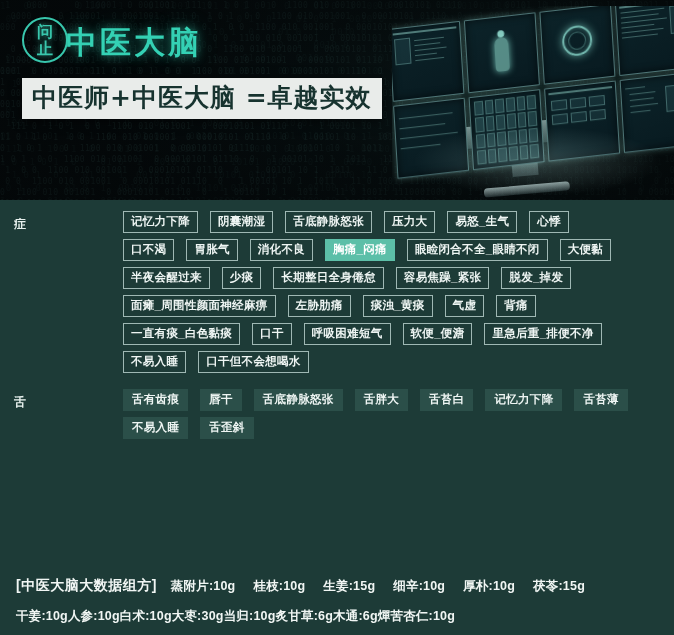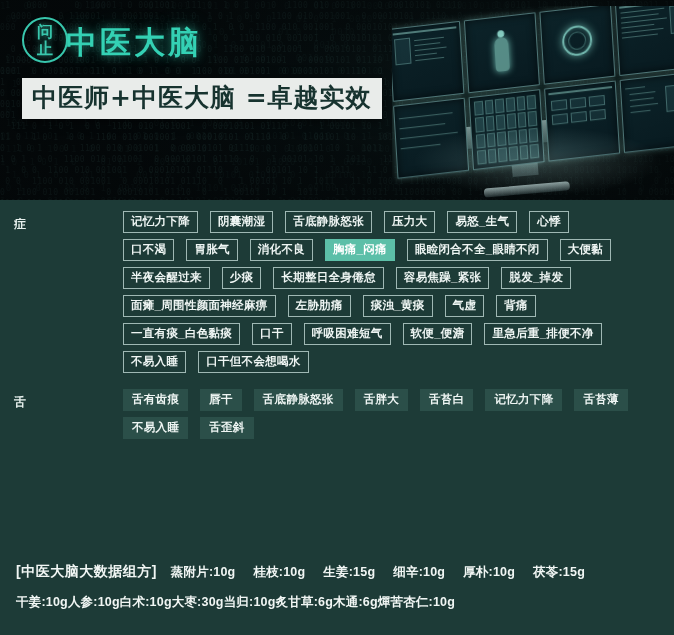--- a/index.html
+++ b/index.html
@@ -275,21 +275,21 @@
     padding: 4px 9px 5px 9px;
   }
 
   .symptoms { padding-top: 8px; }
   .tongue-section { padding-top: 10px; }
 
   
   .rx {
     position: absolute;
     left: 0; right: 0;
-    bottom: 18px;
+    bottom: 4px;
     padding: 0 16px;
     color: #f1f6f4;
   }
   .rx-line {
     display: flex;
     align-items: baseline;
     flex-wrap: nowrap;
     gap: 18px;
     line-height: 30px;
     white-space: nowrap;

